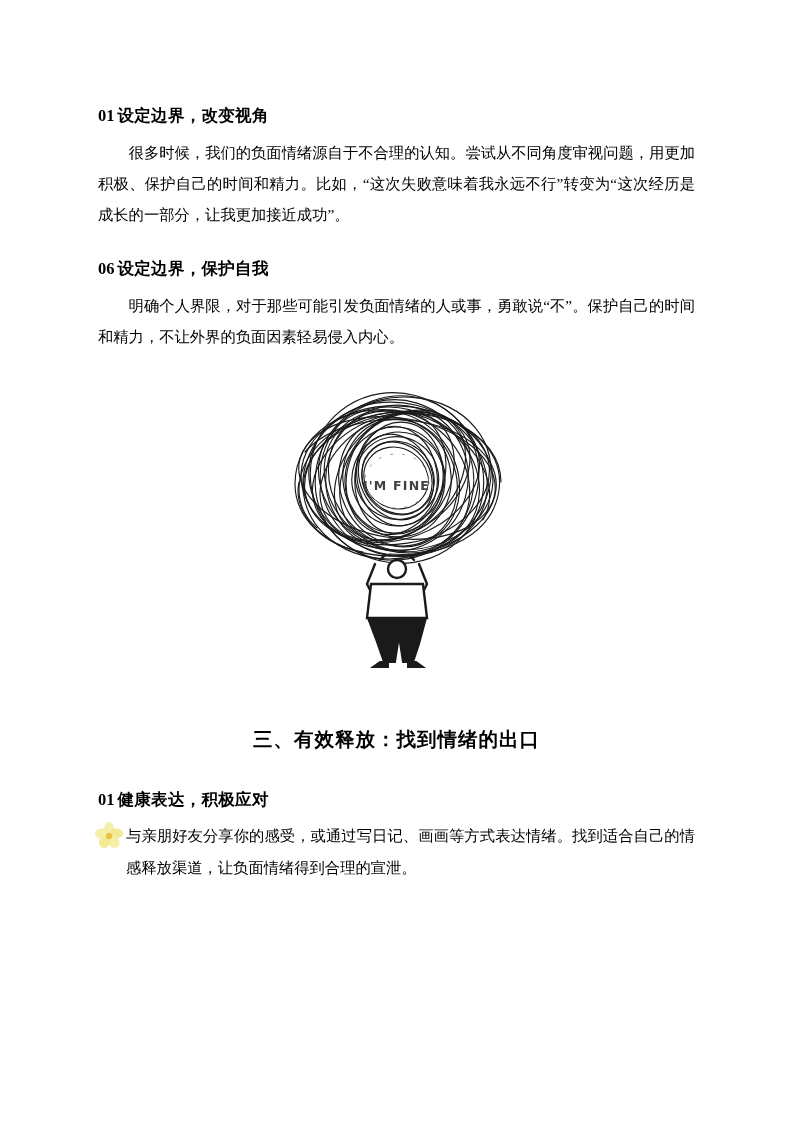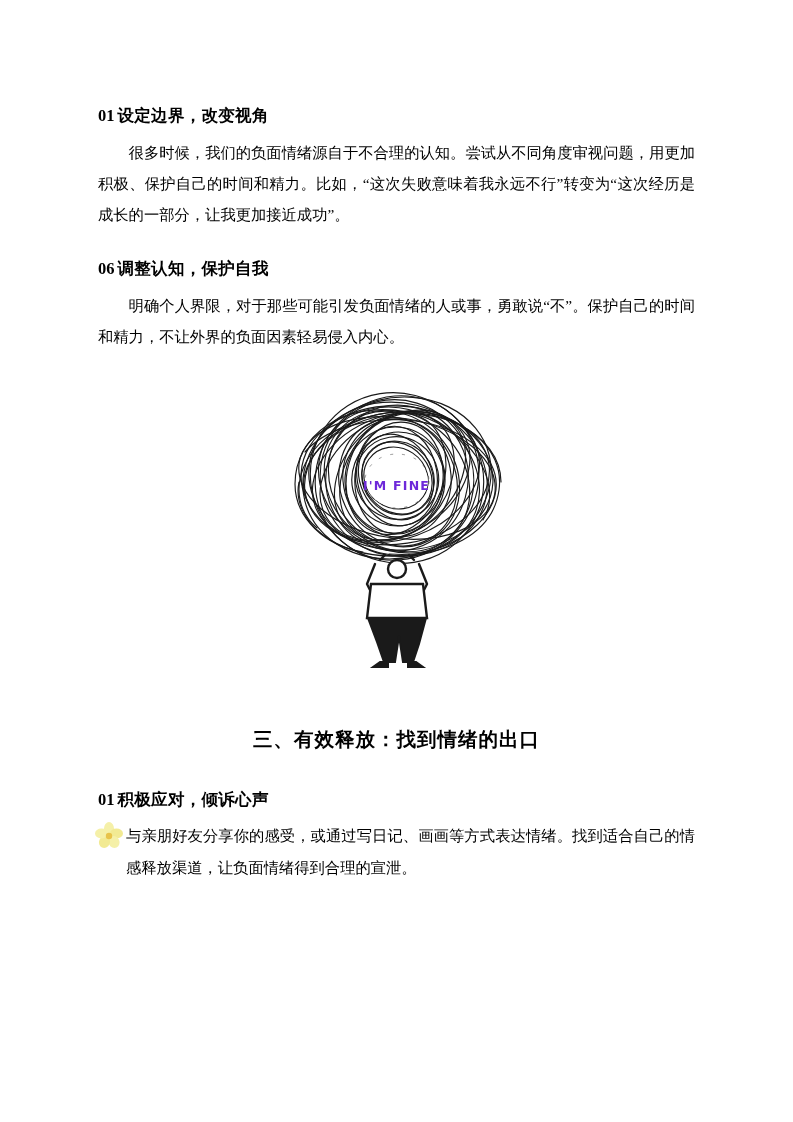--- a/index.html
+++ b/index.html
@@ -69,21 +69,21 @@
   }
   .scribble-label {
     position: absolute;
     left: 50%;
     top: 100px;
     transform: translateX(-50%);
     font-family: "DejaVu Sans", sans-serif;
     font-size: 12.5px;
     font-weight: bold;
     letter-spacing: 1.2px;
-    color: #6d28d9;
+    color: #404040;
     pointer-events: none;
   }
   
   .flower-wrap {
     position: relative;
   }
   .flower {
     position: absolute;
     left: -4px;
     top: 1px;
@@ -100,21 +100,21 @@
 
 <div class="page">
 
 
   <h2 class="sub-heading">
     <span class="num">01</span><span>设定边界，改变视角</span>
   </h2>
   <p class="para">很多时候，我们的负面情绪源自于不合理的认知。尝试从不同角度审视问题，用更加积极、保护自己的时间和精力。比如，“这次失败意味着我永远不行”转变为“这次经历是成长的一部分，让我更加接近成功”。</p>
 
   <h2 class="sub-heading">
-    <span class="num">06</span><span>调整认知，保护自我</span>
+    <span class="num">06</span><span>设定边界，保护自我</span>
   </h2>
   <p class="para">明确个人界限，对于那些可能引发负面情绪的人或事，勇敢说“不”。保护自己的时间和精力，不让外界的负面因素轻易侵入内心。</p>
 
   <div class="illustration">
     <svg width="300" height="300" viewBox="0 0 300 300" aria-hidden="true">
       <g fill="none" stroke="#1a1a1a" stroke-width="1.15" stroke-linecap="round">
 
         <ellipse cx="150" cy="100" rx="96" ry="72" transform="rotate(3 150 100)"></ellipse>
         <ellipse cx="150" cy="100" rx="93" ry="66" transform="rotate(-9 150 100)"></ellipse>
         <ellipse cx="151" cy="101" rx="90" ry="76" transform="rotate(14 151 101)"></ellipse>
@@ -169,21 +169,21 @@
 
       <path d="M133 284 L126 289 L141 289 L141 284 Z" fill="#1a1a1a" stroke="#1a1a1a" stroke-width="2"></path>
       <path d="M161 284 L161 289 L176 289 L169 284 Z" fill="#1a1a1a" stroke="#1a1a1a" stroke-width="2"></path>
     </svg>
     <div class="scribble-label">I'M FINE</div>
   </div>
 
   <h1 class="doc-heading second">三、有效释放：找到情绪的出口</h1>
 
   <h2 class="sub-heading">
-    <span class="num">01</span><span>积极应对，倾诉心声</span>
+    <span class="num">01</span><span>健康表达，积极应对</span>
   </h2>
   <div class="flower-wrap">
     <svg class="flower" viewBox="0 0 30 30" aria-hidden="true">
       <g>
         <ellipse cx="15" cy="7.5" rx="5" ry="6.5" fill="#f5f0a8"></ellipse>
         <ellipse cx="22.5" cy="12.5" rx="6.5" ry="5" fill="#f2ea93"></ellipse>
         <ellipse cx="20" cy="21" rx="5.5" ry="6" fill="#f5f0a8" transform="rotate(-25 20 21)"></ellipse>
         <ellipse cx="10.5" cy="21" rx="5.5" ry="6" fill="#f2ea93" transform="rotate(25 10.5 21)"></ellipse>
         <ellipse cx="7.5" cy="12.5" rx="6.5" ry="5" fill="#f5f0a8"></ellipse>
         <circle cx="15" cy="15" r="3.2" fill="#e8c34a"></circle>

